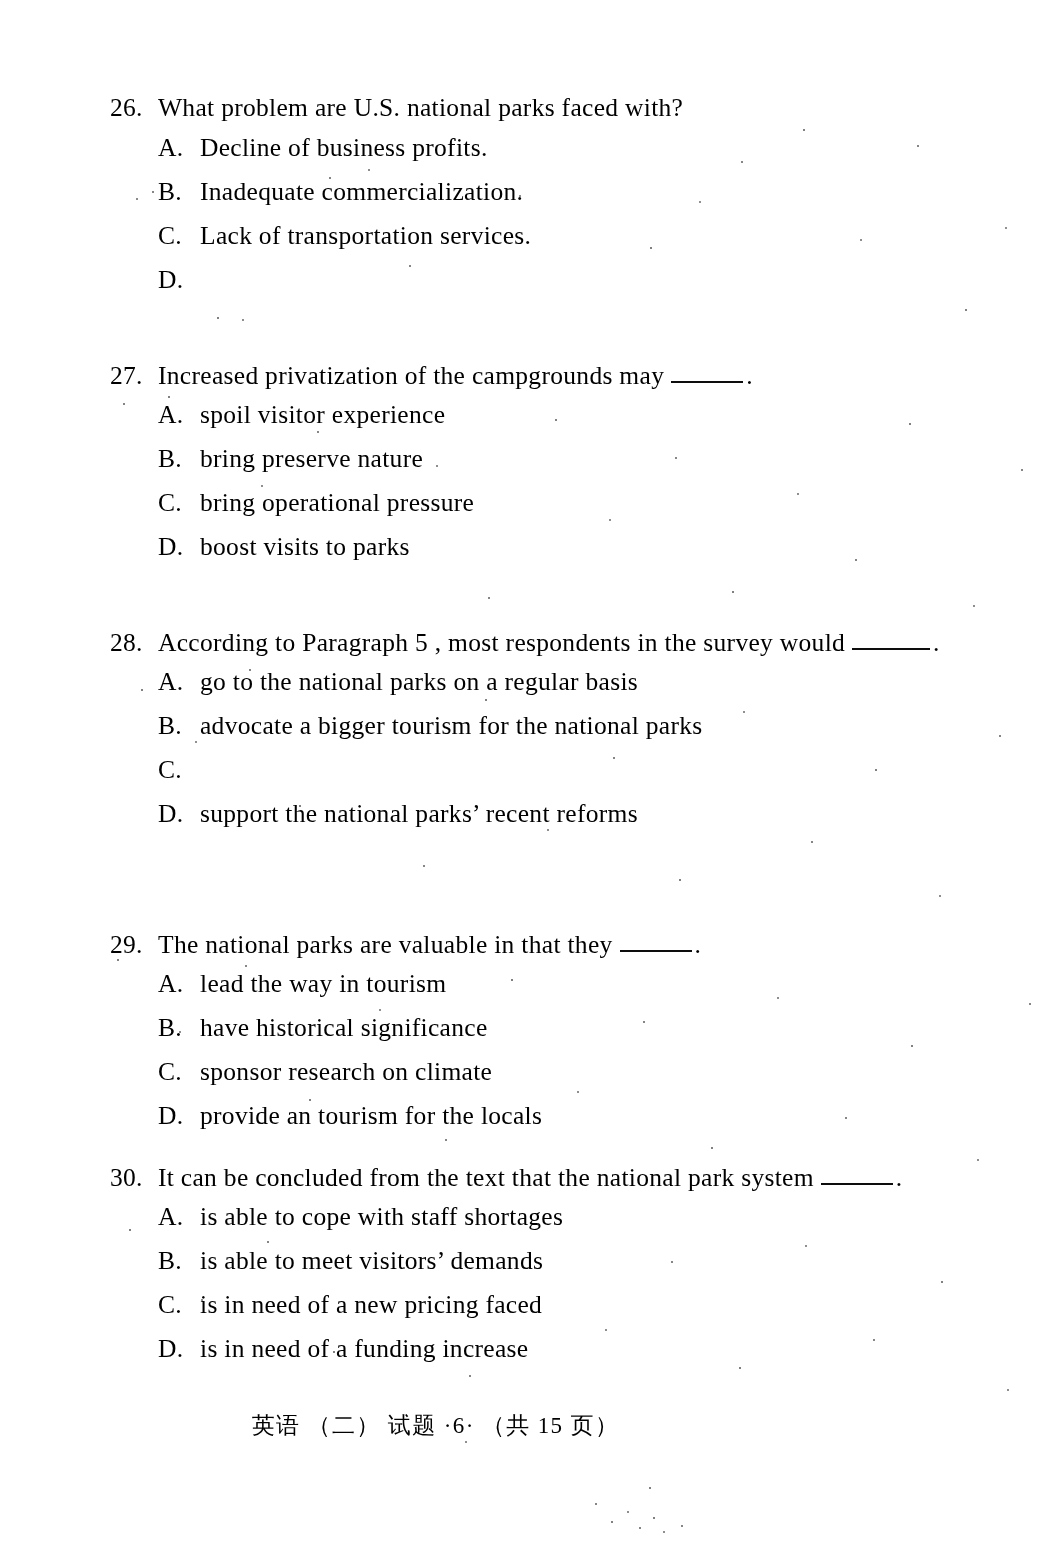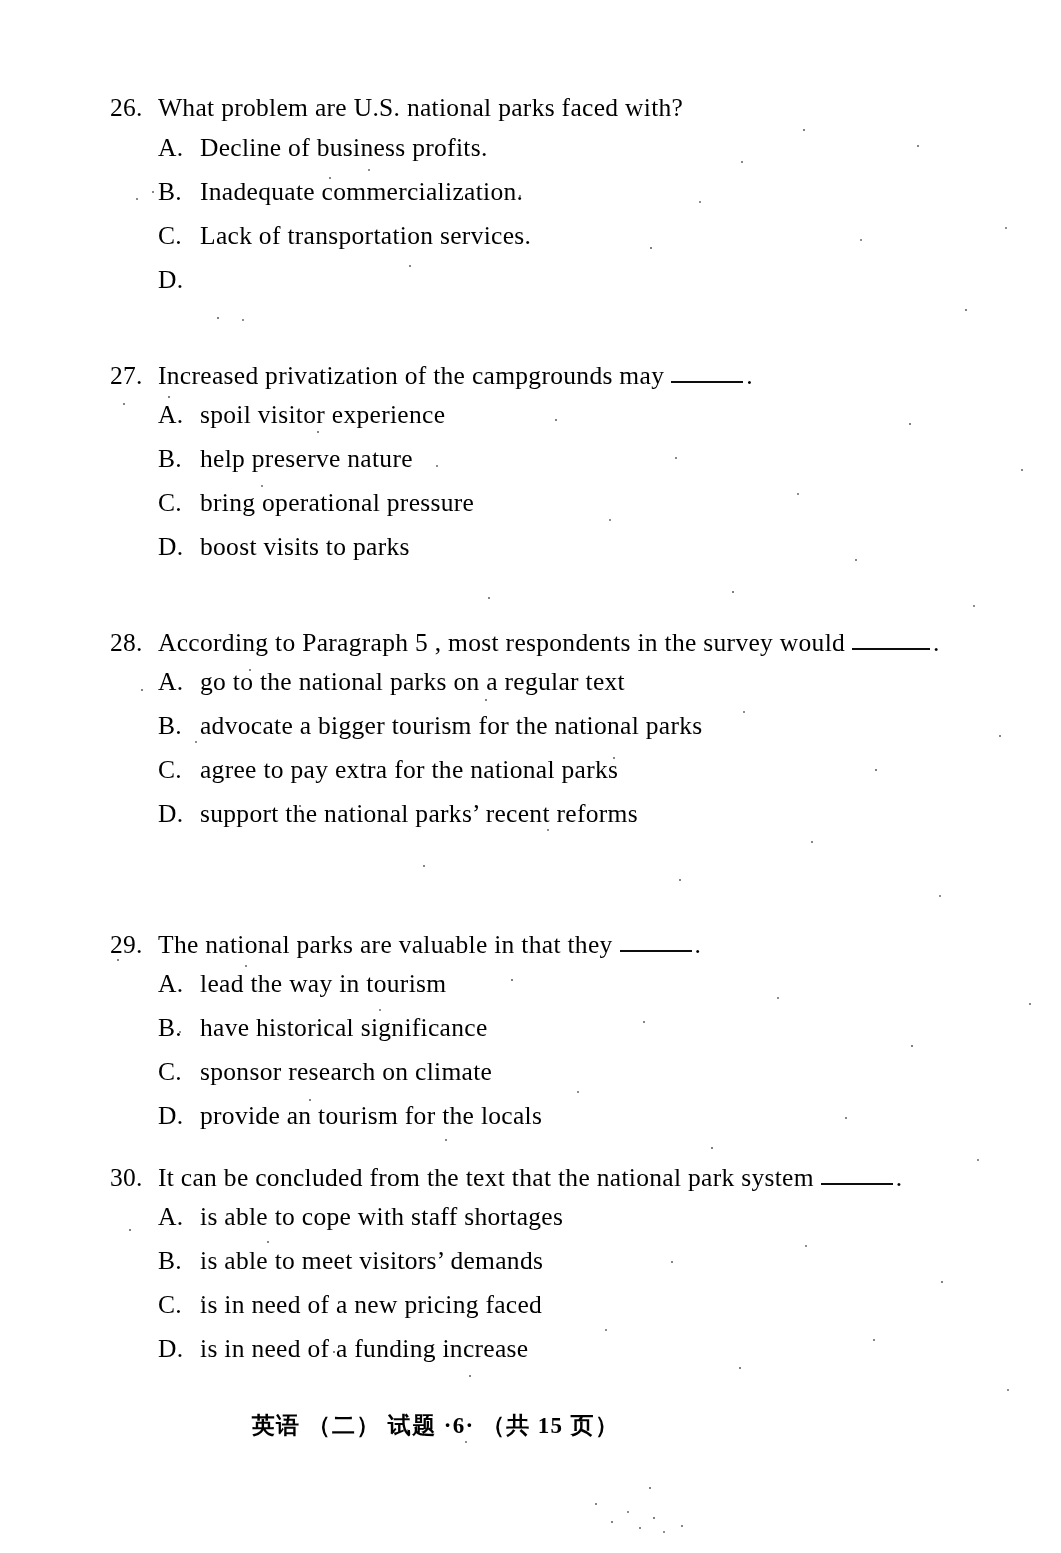--- a/index.html
+++ b/index.html
@@ -214,21 +214,20 @@
   #footer {
     position: absolute;
     left: 0;
     top: 1414px;
     width: 887px;
     text-align: center;
     font-size: 23px;
     line-height: 1;
     letter-spacing: .06em;
     white-space: nowrap;
-    font-weight: bold;
   }
   #footer .inner {
     display: inline-block;
     transform: translateX(-8px);
   }
 
   
   #content, #footer {
     filter: contrast(1.04);
   }
@@ -271,21 +270,21 @@
           </span>
           <span class="stem-tail">.</span>
         </div>
         <div class="options">
           <div class="option">
             <span class="option-letter">A.</span>
             <span class="option-text">spoil visitor experience</span>
           </div>
           <div class="option">
             <span class="option-letter">B.</span>
-            <span class="option-text">help preserve nature</span>
+            <span class="option-text">bring preserve nature</span>
           </div>
           <div class="option">
             <span class="option-letter">C.</span>
             <span class="option-text">bring operational pressure</span>
           </div>
           <div class="option">
             <span class="option-letter">D.</span>
             <span class="option-text">boost visits to parks</span>
           </div>
         </div>
@@ -293,29 +292,28 @@
       <div class="question-block" style="top: 625px;">
         <div class="stem">
           <span class="stem-number">28.</span>
           <span class="stem-text">According to Paragraph 5 , most respondents in the survey would</span>
           <span class="blank" style="width: 78px;"></span>
           <span class="stem-tail">.</span>
         </div>
         <div class="options">
           <div class="option">
             <span class="option-letter">A.</span>
-            <span class="option-text">go to the national parks on a regular text</span>
+            <span class="option-text">go to the national parks on a regular basis</span>
           </div>
           <div class="option">
             <span class="option-letter">B.</span>
             <span class="option-text">advocate a bigger tourism for the national parks</span>
           </div>
           <div class="option">
             <span class="option-letter">C.</span>
-            <span class="option-text">agree to pay extra for the national parks</span>
           </div>
           <div class="option">
             <span class="option-letter">D.</span>
             <span class="option-text">support the national parks’ recent reforms</span>
           </div>
         </div>
       </div>
       <div class="question-block" style="top: 927px;">
         <div class="stem">
           <span class="stem-number">29.</span>

